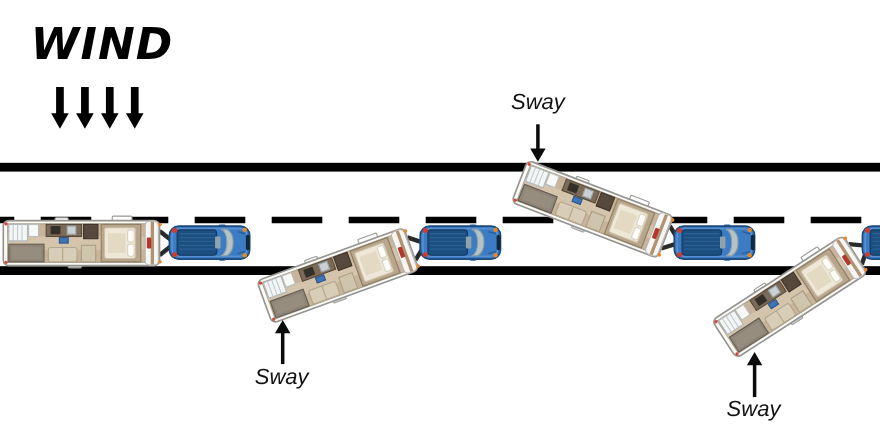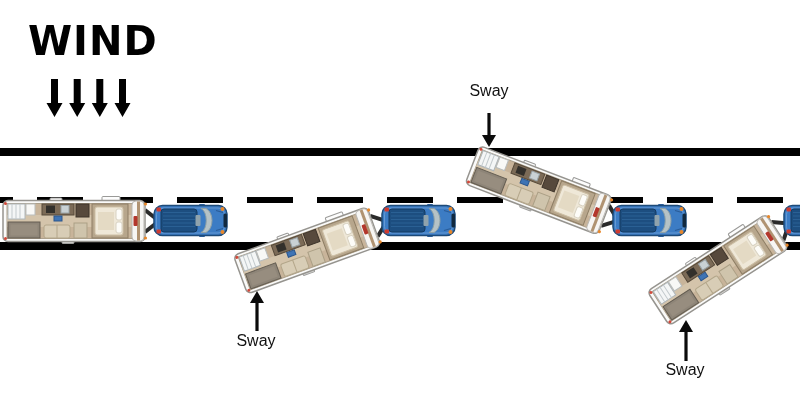--- a/index.html
+++ b/index.html
@@ -1,22 +1,22 @@
 <!DOCTYPE html>
 <html><head>
 <meta charset="utf-8">
 <style>
   html,body{margin:0;padding:0;background:#ffffff;}
   .stage{position:relative;width:800px;height:400px;background:#ffffff;overflow:hidden;
-         font-family:"Liberation Sans",sans-serif;}
+         font-family:"Liberation Sans",sans-serif;font-style:italic;}
   .scene{position:absolute;left:0;top:0;}
   .wind-label{position:absolute;left:28px;top:21px;font-family:"DejaVu Sans",sans-serif;
          font-weight:bold;font-size:40px;letter-spacing:1px;color:#000;line-height:1;}
   .sway-text{position:absolute;transform:translateX(-50%);font-family:"Liberation Sans",sans-serif;
-         font-weight:300;font-size:16px;color:#111;line-height:1.1;white-space:nowrap;}
+         font-weight:300;font-size:20px;color:#111;line-height:1.1;white-space:nowrap;}
 </style>
 </head>
 <body>
 
 <div class="stage">
 
   <svg class="scene" width="800" height="400" viewBox="0 0 800 400">
 
     <defs>
 

